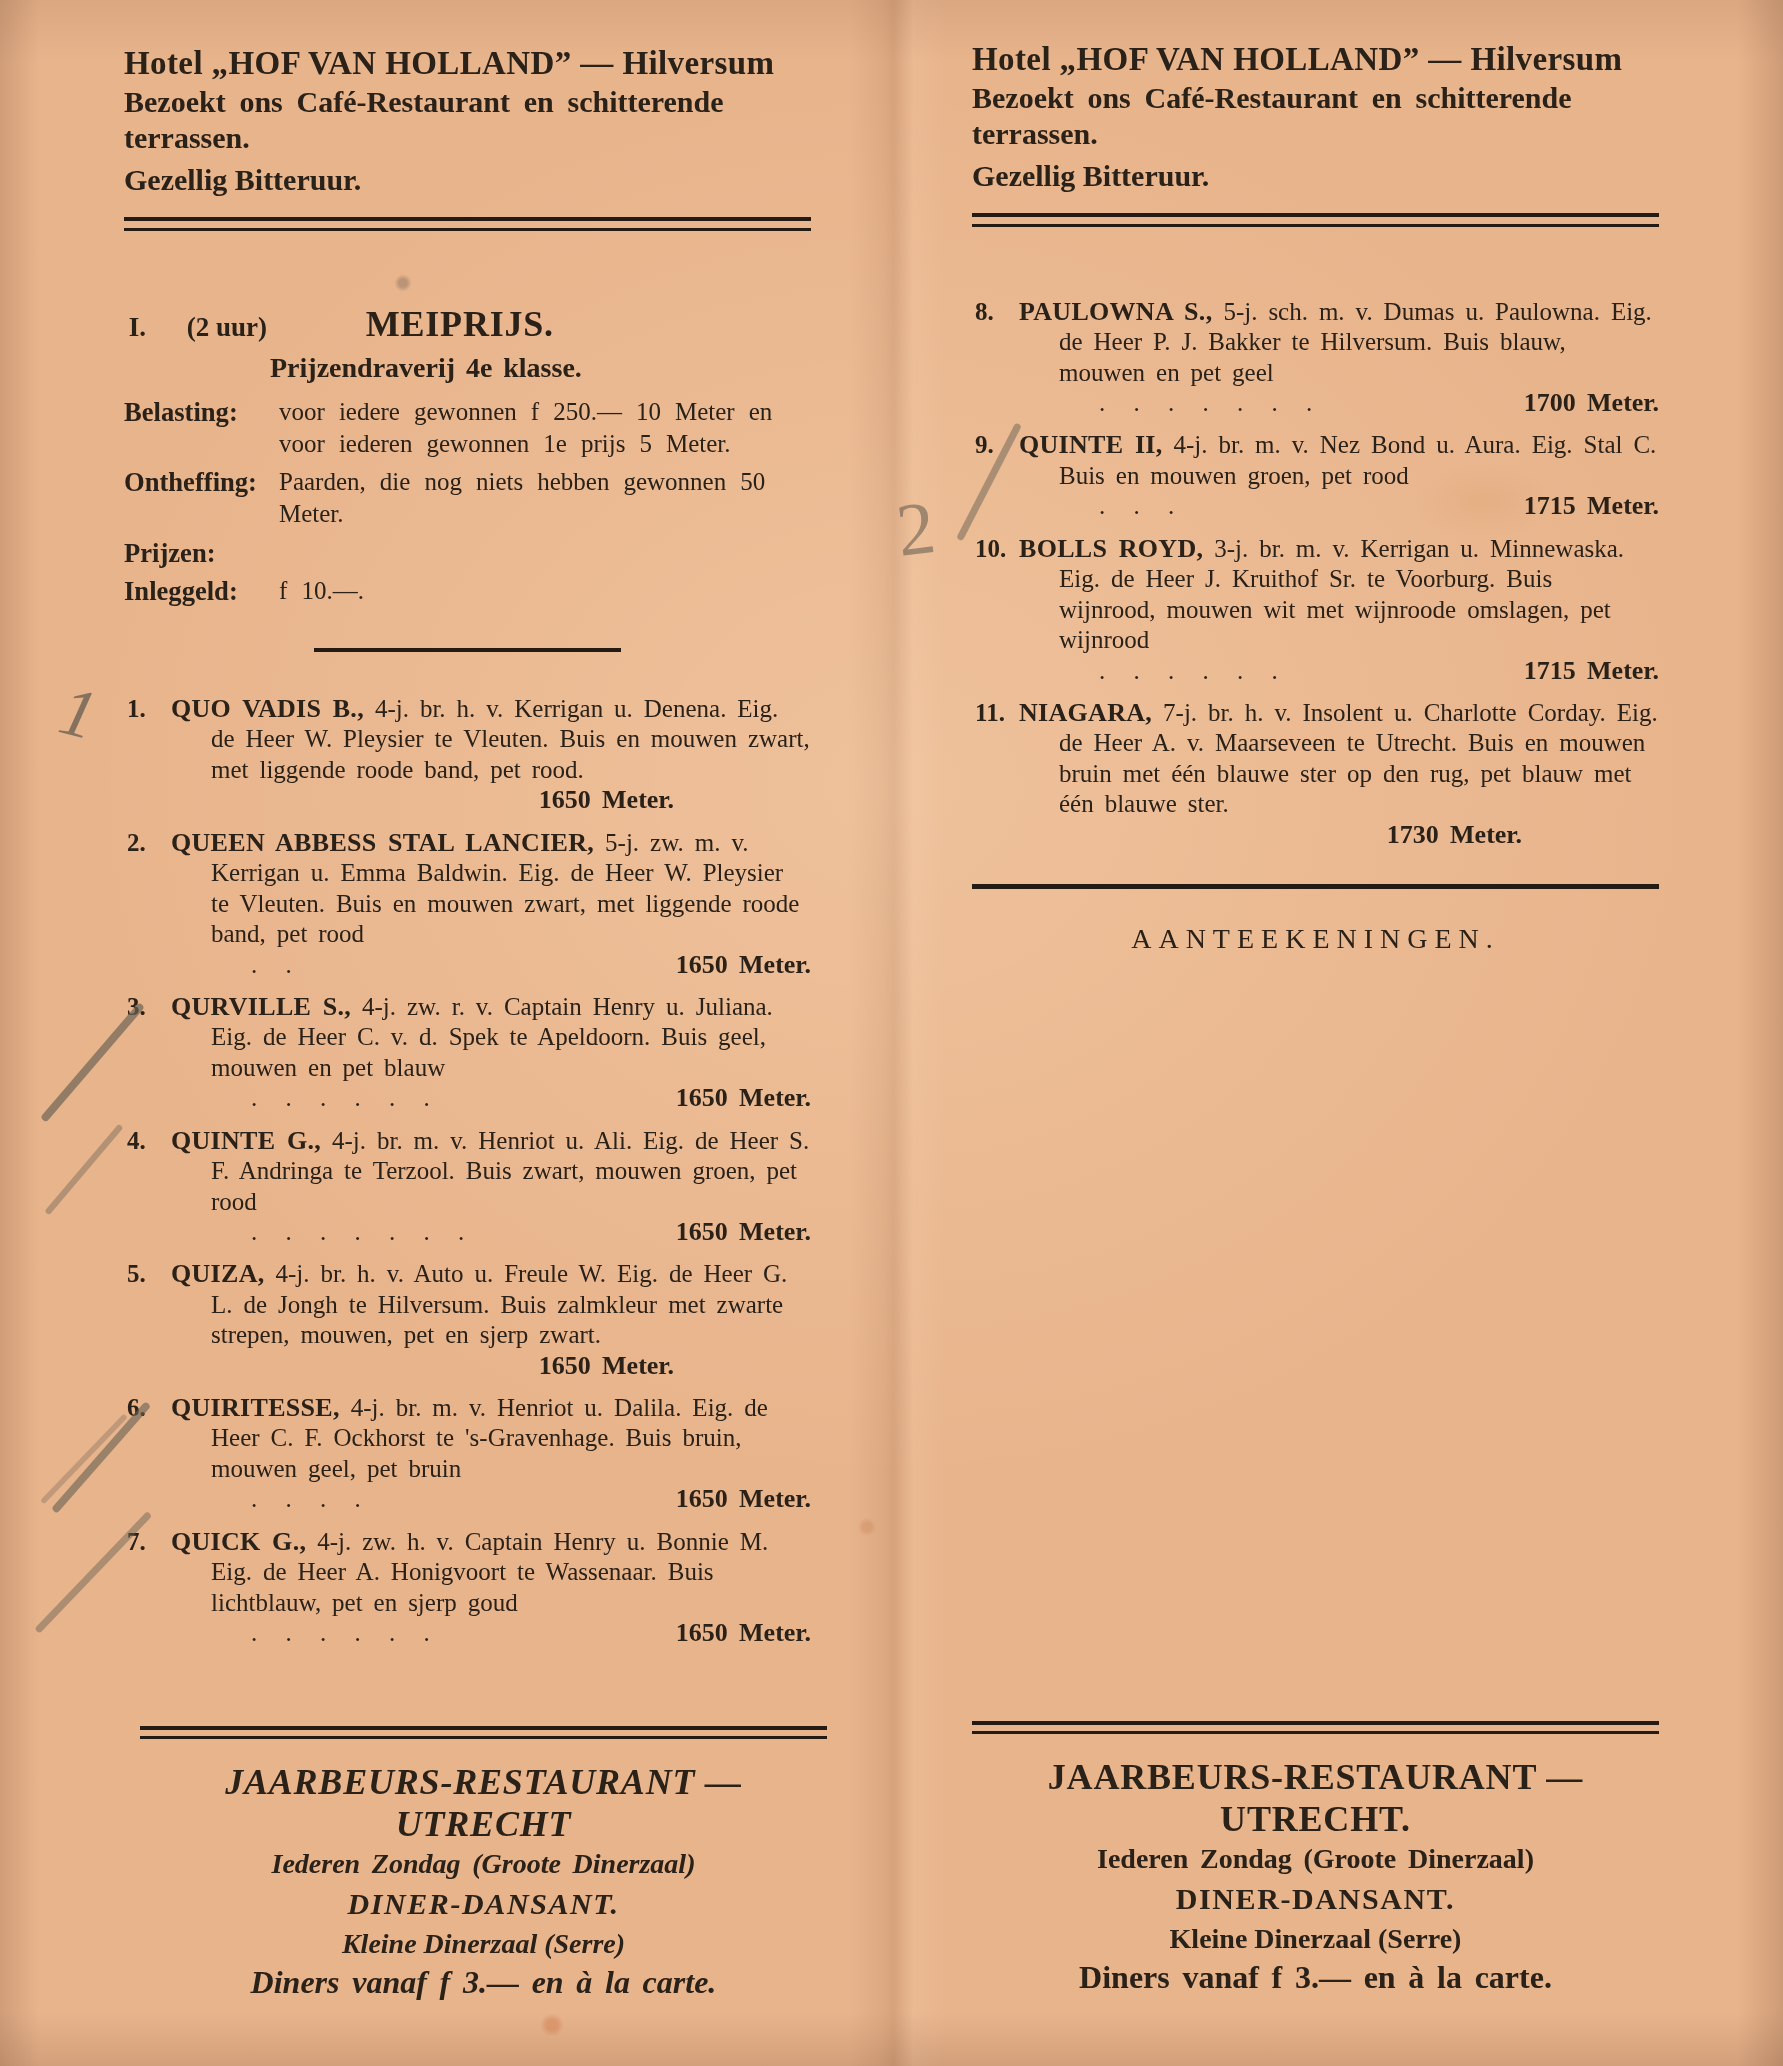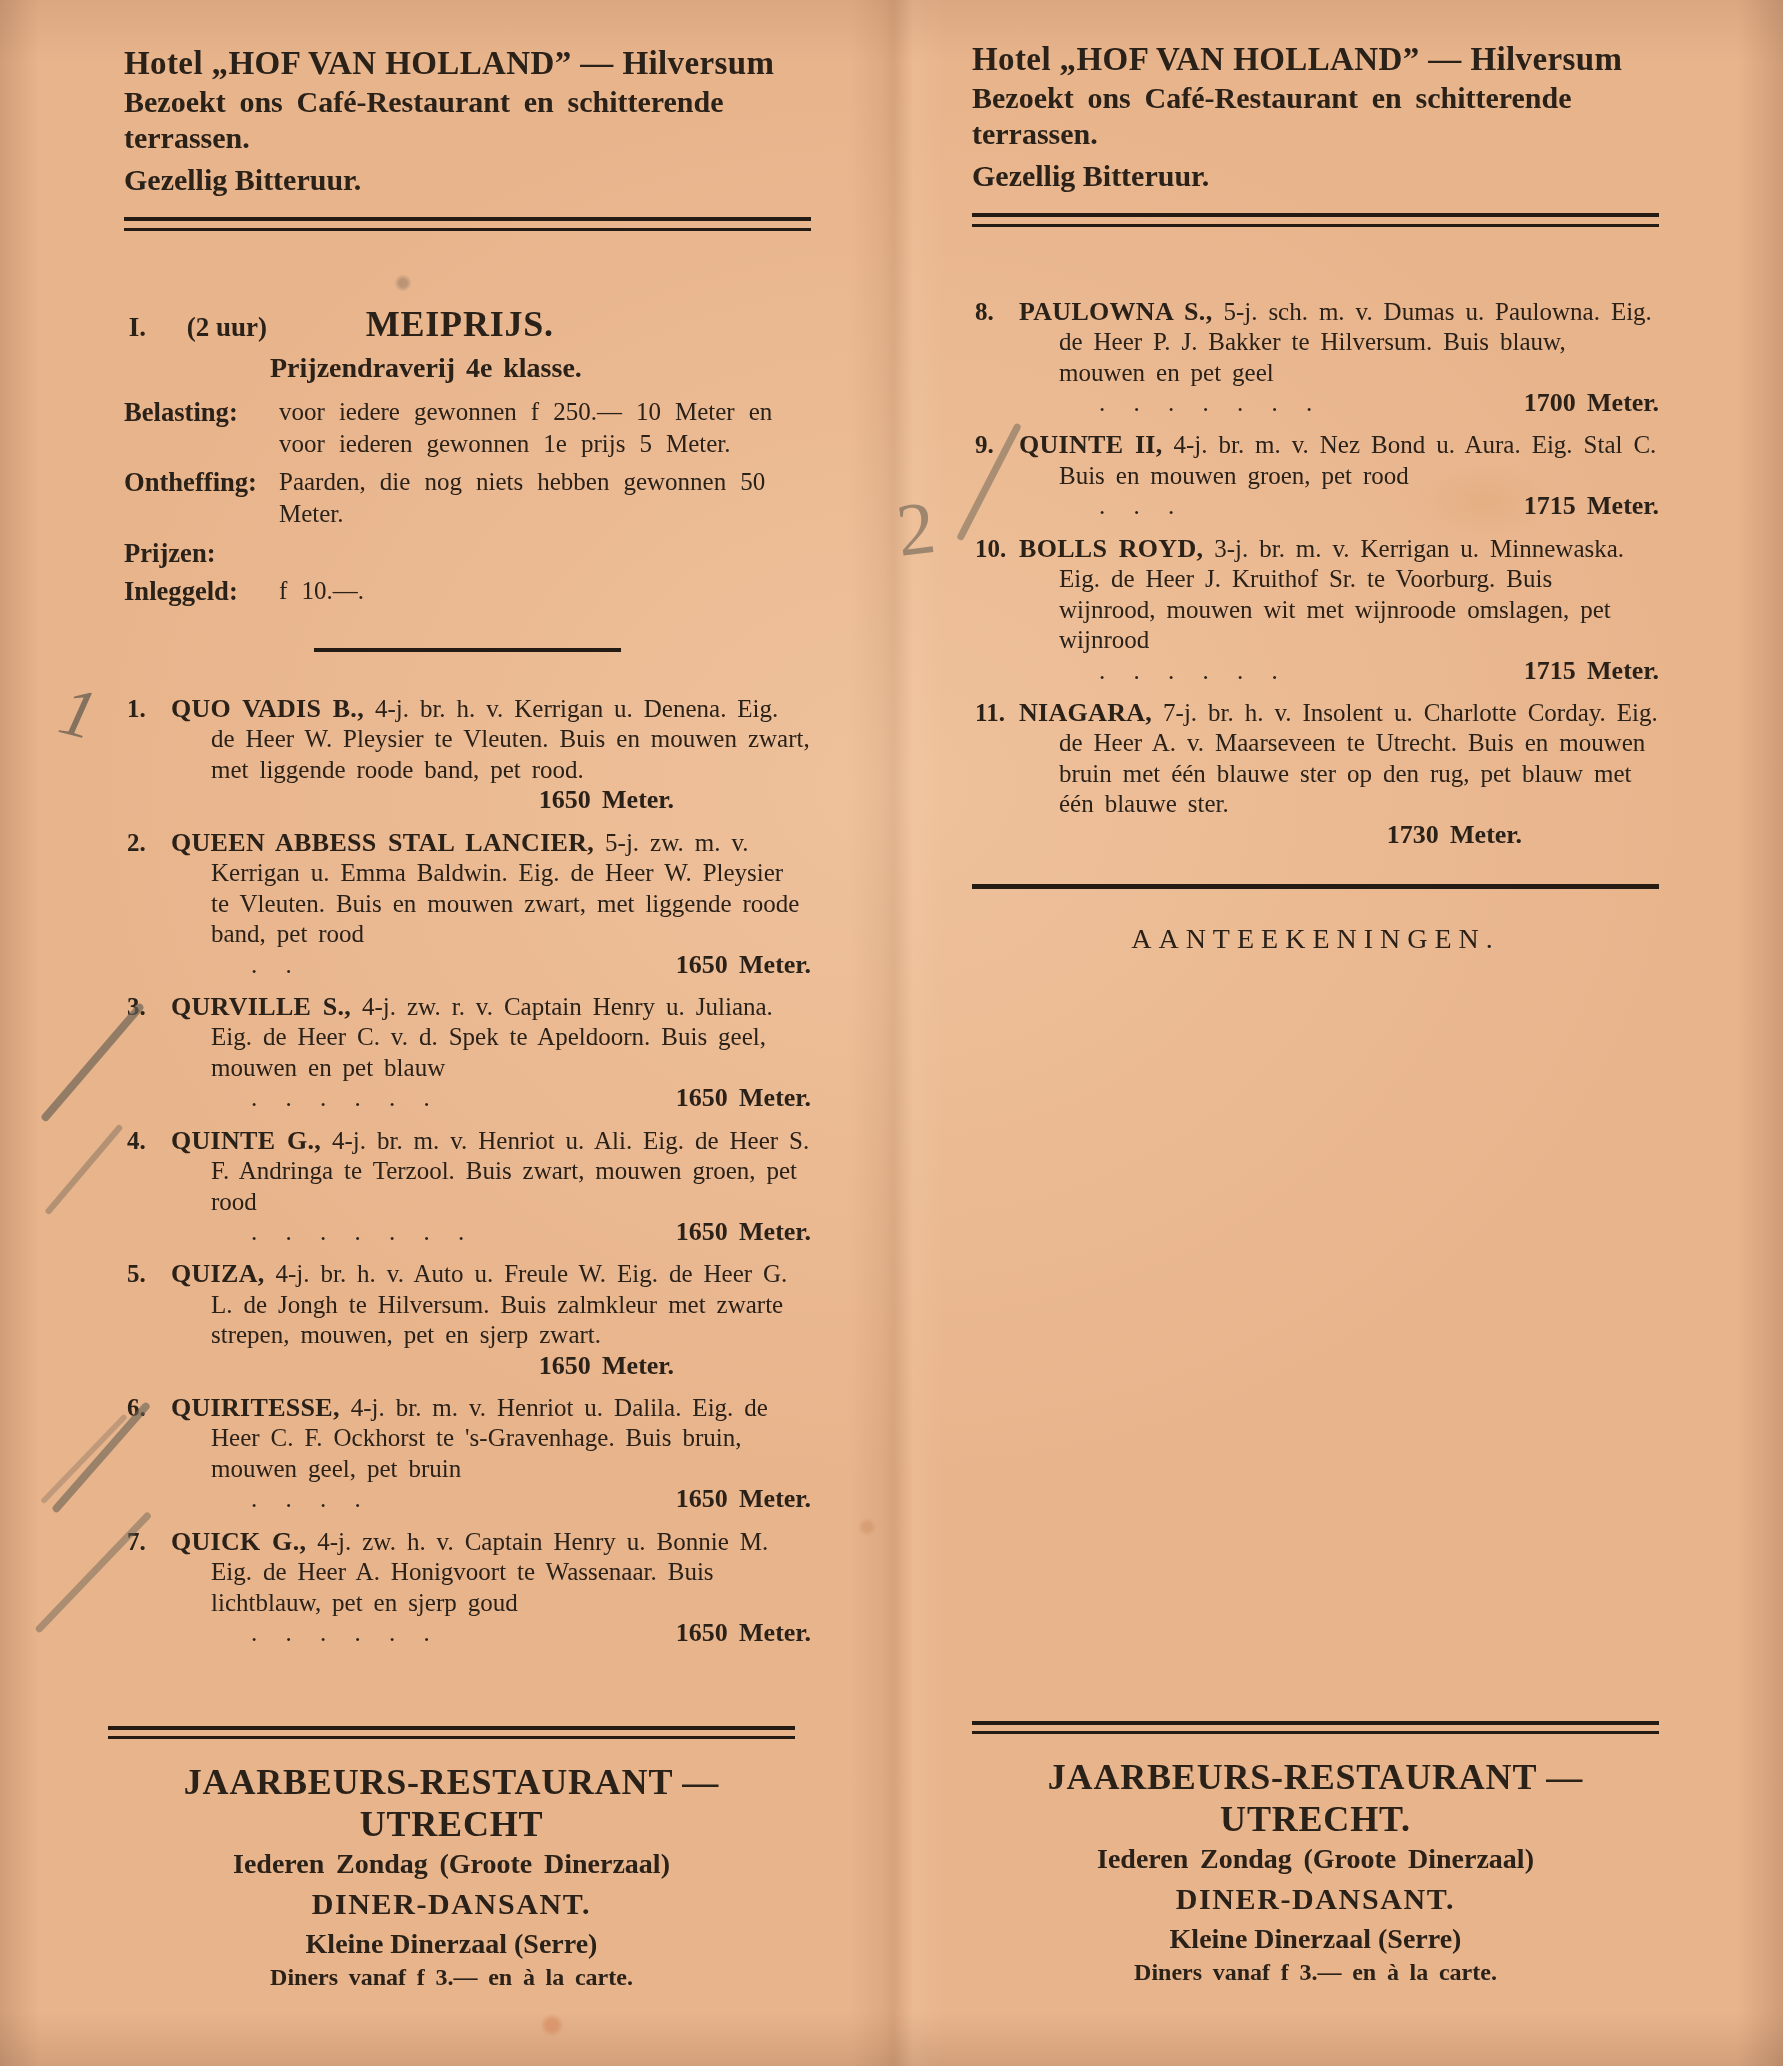--- a/index.html
+++ b/index.html
@@ -53,28 +53,28 @@
   .entry .ename { font-weight:bold; font-size:26px; letter-spacing:0.3px; }
   .entry .mline { display:flex; justify-content:space-between; text-indent:0; }
   .entry .leader { word-spacing:22px; margin-left:40px; }
   .entry .leader:empty + .meters { margin-right:137px; }
   .entry .meters { font-weight:bold; font-size:26px; white-space:nowrap; }
 
   .notes-rule  { height:4.7px; background:#241c14; margin-top:34px; }
   .notes-title { text-align:center; font-size:28px; letter-spacing:7px; margin-top:34px; }
 
   .ad-footer { position:absolute; width:687px; text-align:center; font-weight:bold; }
-  #footer-left  { left:108px;  top:1726px; }
+  #footer-left  { left:140px;  top:1726px;font-style:italic; }
   #footer-right { left:972px; top:1721px; }
   .ad-footer .rule-double { margin-top:0; margin-bottom:22px; }
   .ad-footer .f1 { font-size:36px; letter-spacing:0.8px; }
   .ad-footer .f2 { font-size:28px; margin-top:3.1px; word-spacing:4.7px; }
   .ad-footer .f3 { font-size:30px; margin-top:6.3px; letter-spacing:1.6px; }
   .ad-footer .f4 { font-size:28px; margin-top:7.8px; }
-  .ad-footer .f5 { font-size:24px; margin-top:3.9px; word-spacing:4.7px; }
+  .ad-footer .f5 { font-size:32px; margin-top:3.9px; word-spacing:4.7px; }
 
   .pencil-text { position:absolute; color:#5f584d; font-family:"Liberation Serif", serif; line-height:1; }
   #mark1 { left:61px;  top:679px; font-size:69px; transform:rotate(14deg); font-style:italic; opacity:.72; }
   #mark2 { left:897px; top:491px; font-size:75px; transform:rotate(-7deg); opacity:.55; }
   .pencil-svg { position:absolute; left:0; top:0; pointer-events:none; }
 </style>
 </head>
 <body>
 
 <div class="page">

